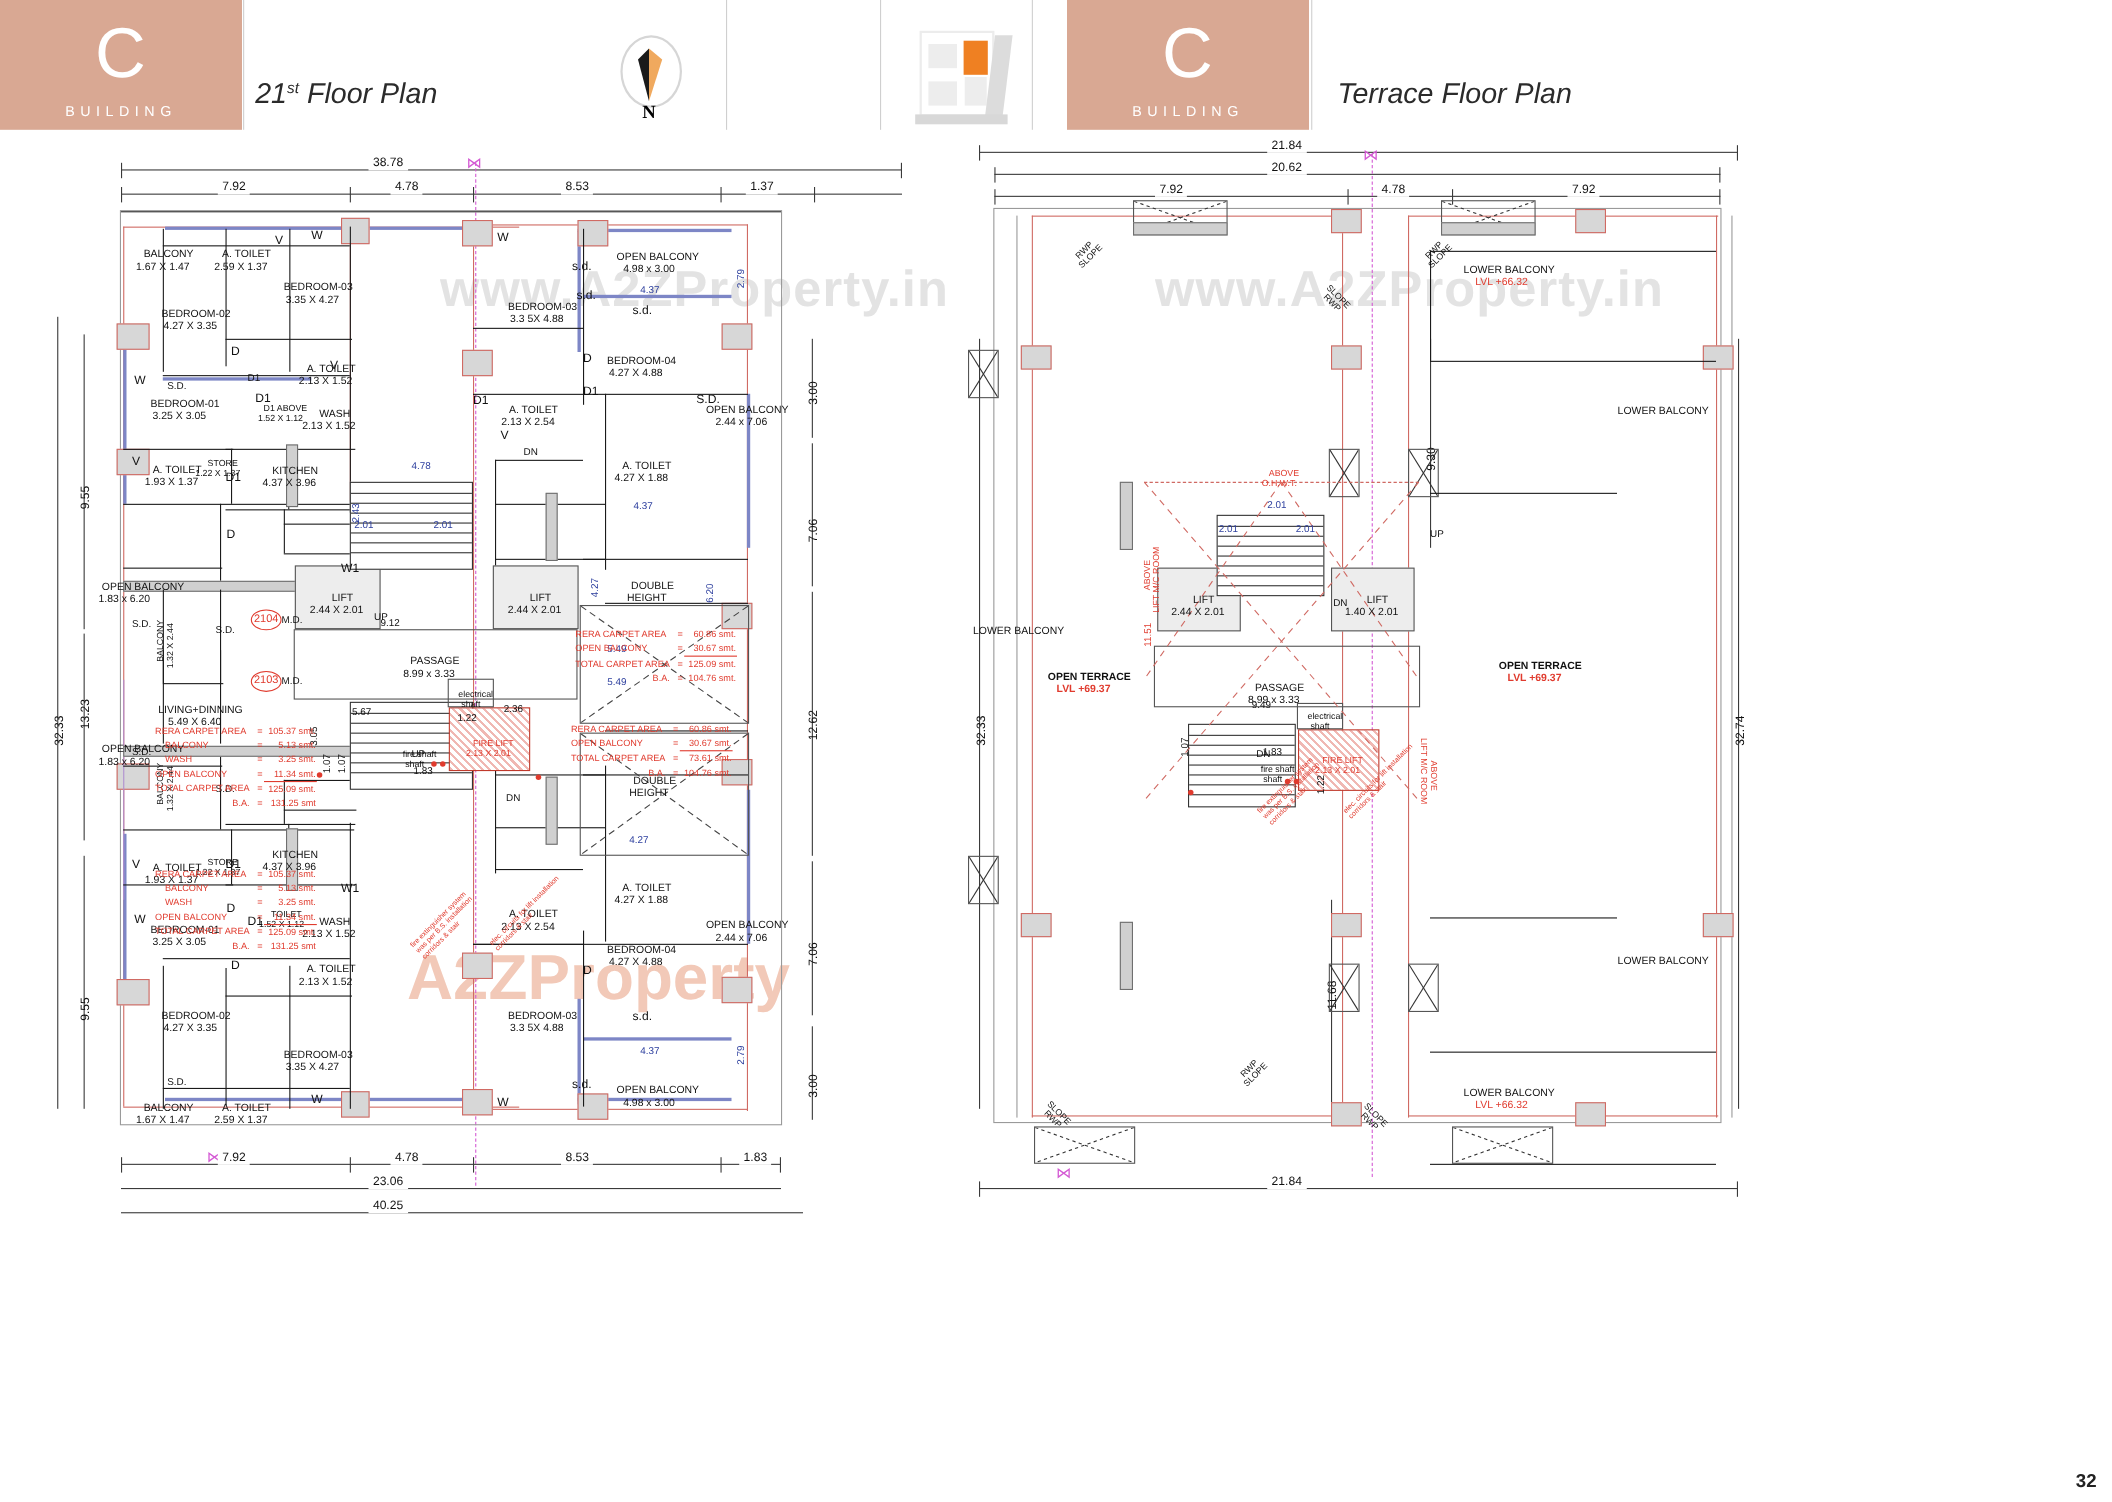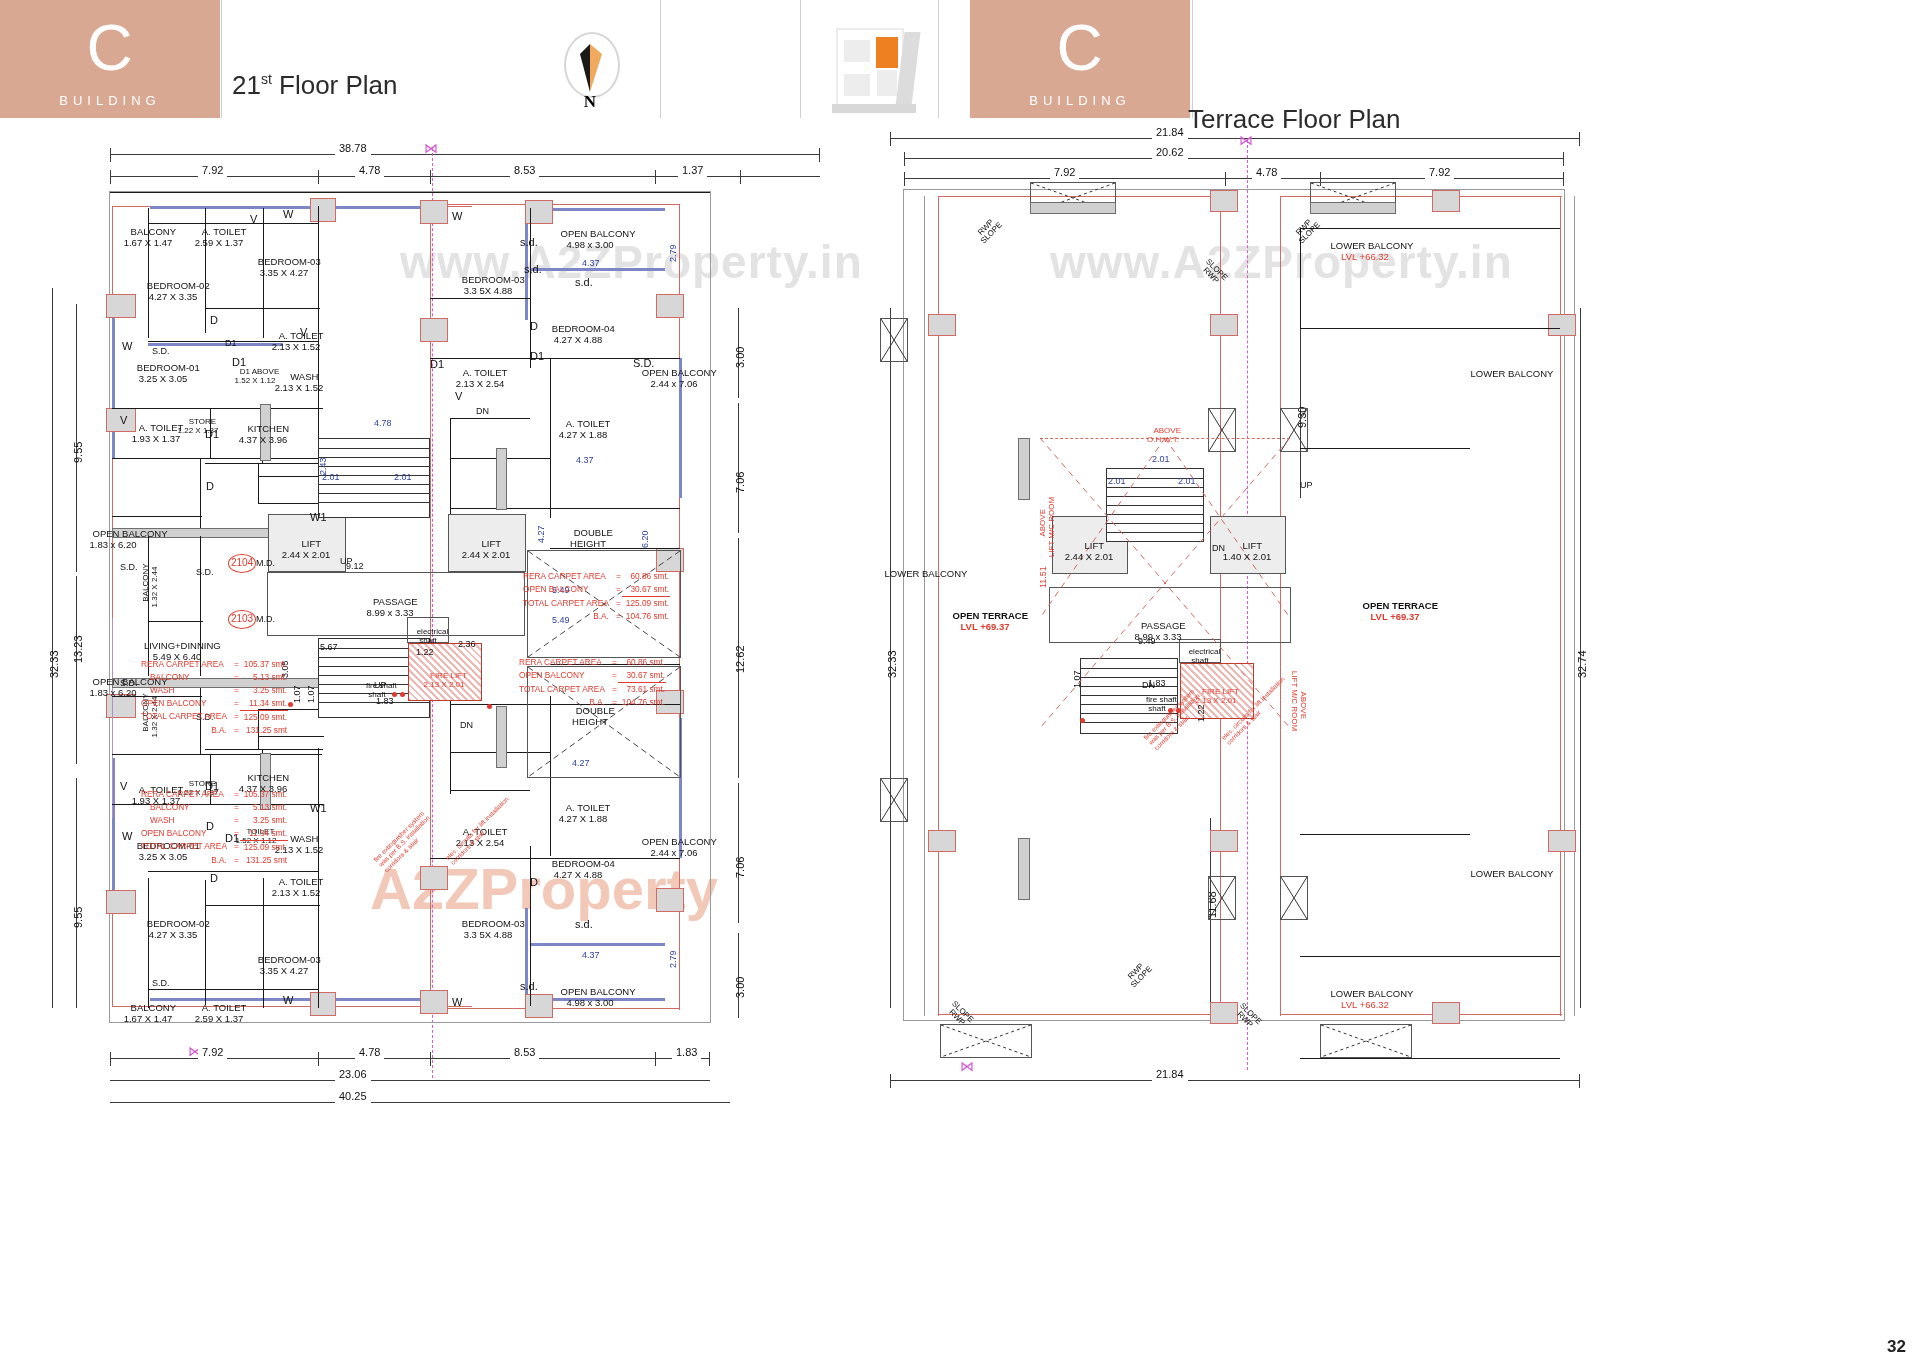--- a/index.html
+++ b/index.html
@@ -6,21 +6,21 @@
   body{width:1920px;height:1365px;position:relative;
        font-family:"Liberation Sans", sans-serif;color:#000;overflow:hidden;}
 
   
   .hdr{position:absolute;top:0;height:118px;}
   .hdr-badge{position:absolute;left:0;top:0;width:220px;height:118px;background:#d9a893;}
   .hdr-badge .bigC{position:absolute;left:50%;top:16px;transform:translateX(-50%);
        font-size:64px;line-height:64px;color:#fff;font-weight:400;letter-spacing:1px;}
   .hdr-badge .bld{position:absolute;left:50%;bottom:10px;transform:translateX(-50%);
        font-size:13px;letter-spacing:5px;color:#fff;}
-  .hdr-title{position:absolute;font-size:26px;color:#2b2b2b;}
+  .hdr-title{position:absolute;font-size:26px;color:#2b2b2b;font-style:italic;}
   .hdr-title sup{font-size:14px;}
   .vline{position:absolute;width:1px;background:#cfcfcf;top:0;height:118px;}
   .compass{position:absolute;width:60px;height:78px;}
   .compass .ring{position:absolute;left:4px;top:0;width:52px;height:62px;border:2px solid #d6d6d6;border-radius:50%;}
   .compass .nlbl{position:absolute;left:0;bottom:-2px;width:60px;text-align:center;
        font-family:"Liberation Serif",serif;font-weight:bold;font-size:17px;}
   .bldgicon{position:absolute;width:90px;height:95px;}
   .bi-out{position:absolute;left:8px;top:10px;width:64px;height:74px;border:2px solid #ececec;background:#fff;}
   .bi-s{position:absolute;background:#ededed;}
   .bi-or{position:absolute;background:#ef8022;}
@@ -109,21 +109,21 @@
   </div>
   <div class="vline" style="left:938px;"></div>
 </div>
 
 <div class="hdr" style="left:940px;width:980px;">
   <div class="hdr-badge" style="left:30px;">
     <div class="bigC">C</div>
     <div class="bld">BUILDING</div>
   </div>
   <div class="vline" style="left:252px;"></div>
-  <div class="hdr-title" style="left:248px;top:70px;margin-top:34px;">Terrace Floor Plan</div>
+  <div class="hdr-title" style="left:276px;top:70px;">Terrace Floor Plan</div>
 
 </div>
 
 <div class="wm" style="left:400px;top:235px;font-size:46px;letter-spacing:1px;">www.A2ZProperty.in</div>
 <div class="wm2" style="left:370px;top:855px;font-size:58px;color:#f2c9b8;">A2ZProperty</div>
 <div class="wm" style="left:1050px;top:235px;font-size:46px;letter-spacing:1px;">www.A2ZProperty.in</div>
 
 <div class="pgno">32</div>
 
 <div class="sheet" style="left:0;top:118px;width:900px;height:1247px;">

